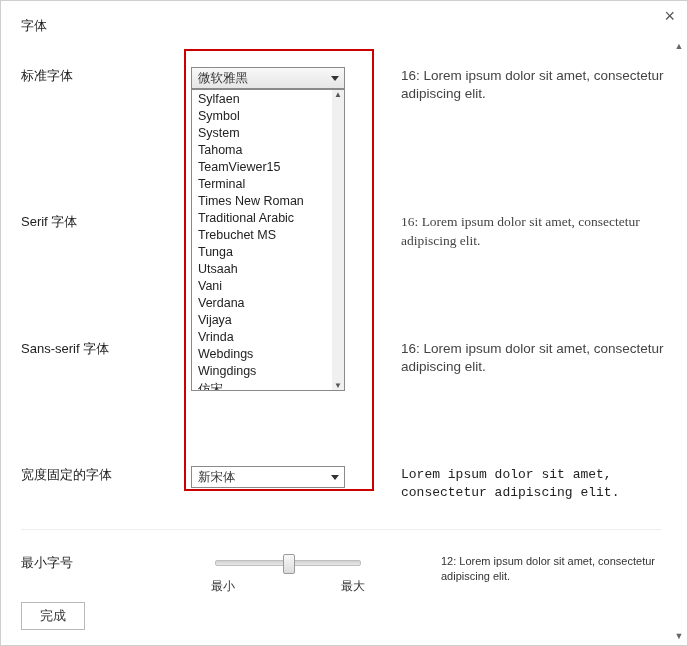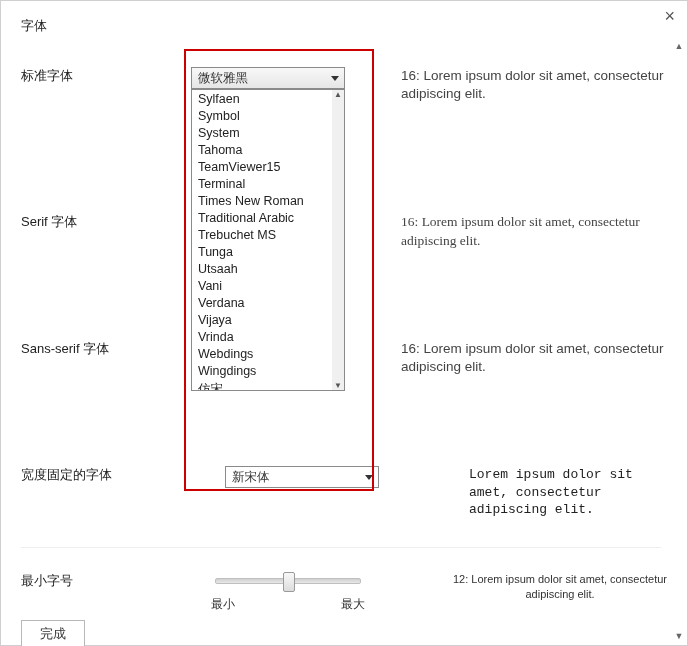--- a/index.html
+++ b/index.html
@@ -74,21 +74,21 @@
   }
   .row-preview {
     flex: 1;
     padding-left: 20px;
     color: #444;
     line-height: 1.35;
     font-size: 13.5px;
   }
   .preview-serif { font-family: Georgia, "Times New Roman", serif; }
   .preview-mono  { font-family: "Courier New", monospace; font-size: 13px; color:#222; }
-  .preview-small { font-size: 11px; color:#333;text-align:center; }
+  .preview-small { font-size: 11px; color:#333; }
   .separator {
     border: 0;
     border-top: 1px solid #eeeeee;
     margin: 28px 0 0 0;
     width: calc(100% - 18px);
   }
 
   
   .select-closed {
     box-sizing: border-box;
@@ -280,21 +280,21 @@
   </div>
 
   
   <div class="row" style="padding-top:90px;">
     <div class="row-label">Sans-serif 字体</div>
     <div class="row-mid"></div>
     <div class="row-preview">16: Lorem ipsum dolor sit amet, consectetur adipiscing elit.</div>
   </div>
 
   
-  <div class="row" style="padding-top:90px;gap:34px;">
+  <div class="row" style="padding-top:90px;">
     <div class="row-label">宽度固定的字体</div>
     <div class="row-mid">
       <div class="select-closed">
         <span>新宋体</span>
       </div>
     </div>
     <div class="row-preview preview-mono">Lorem ipsum dolor sit amet, consectetur adipiscing elit.</div>
   </div>
 
   <hr class="separator">

